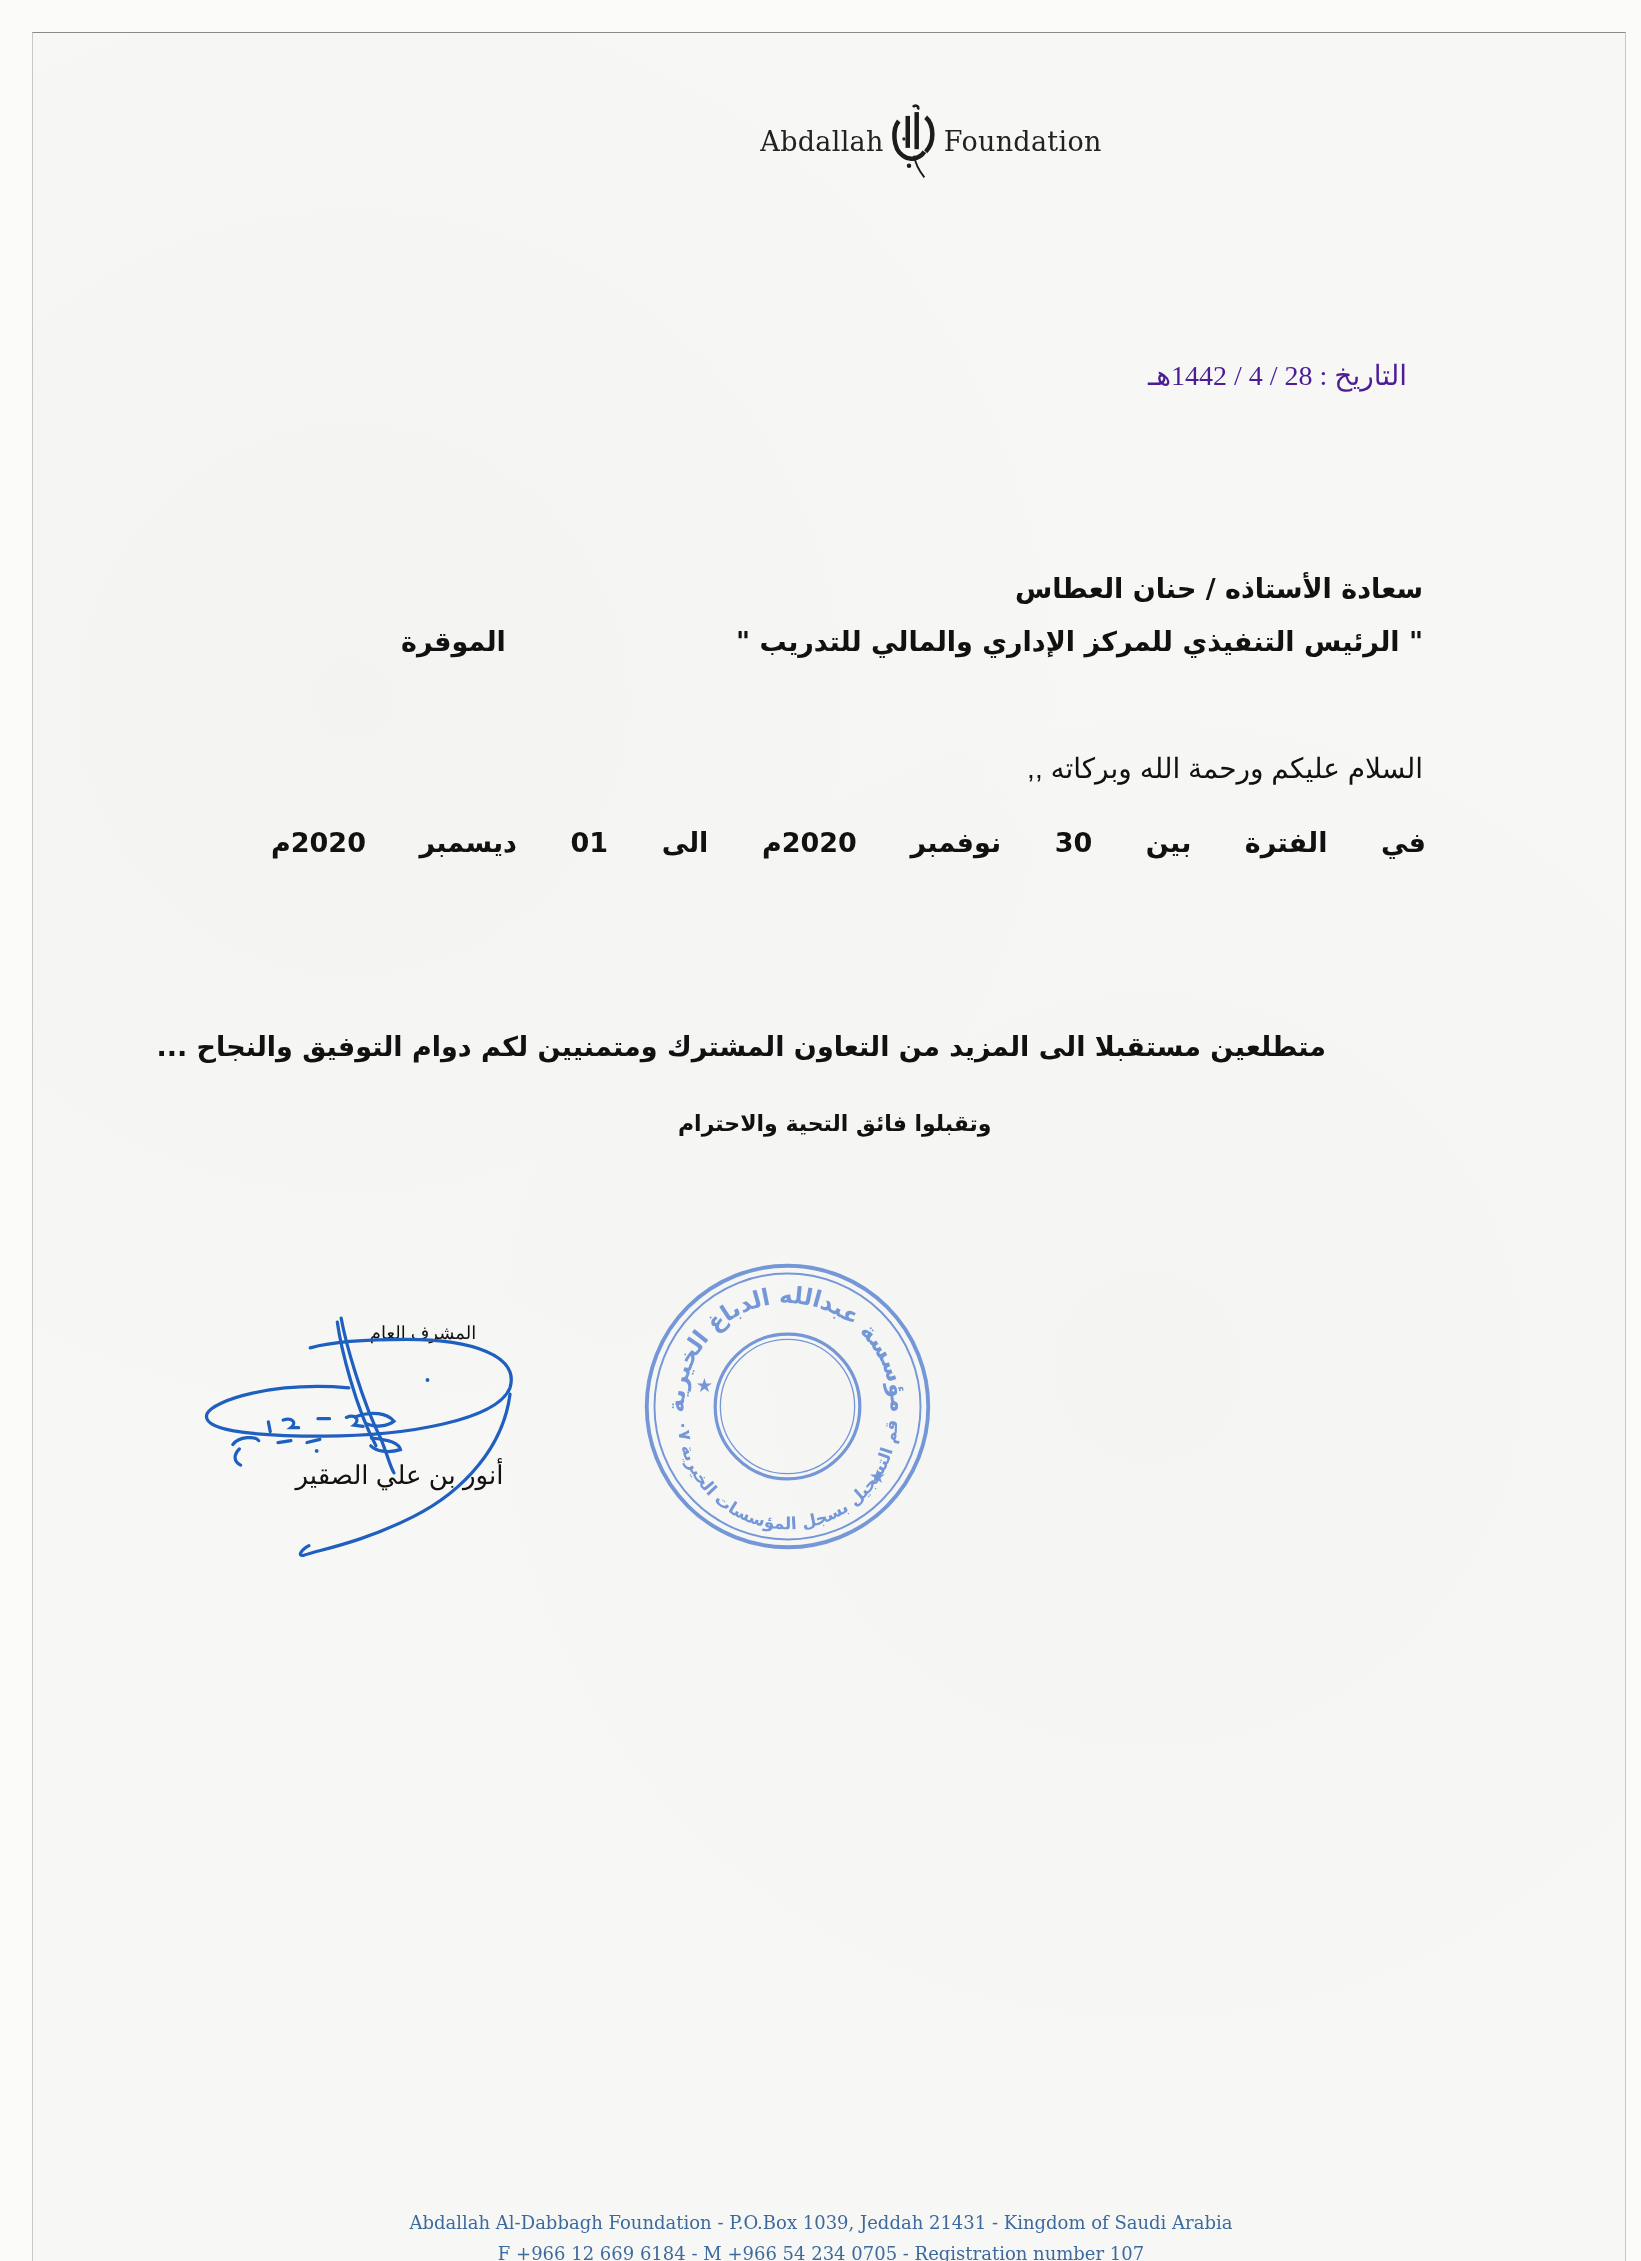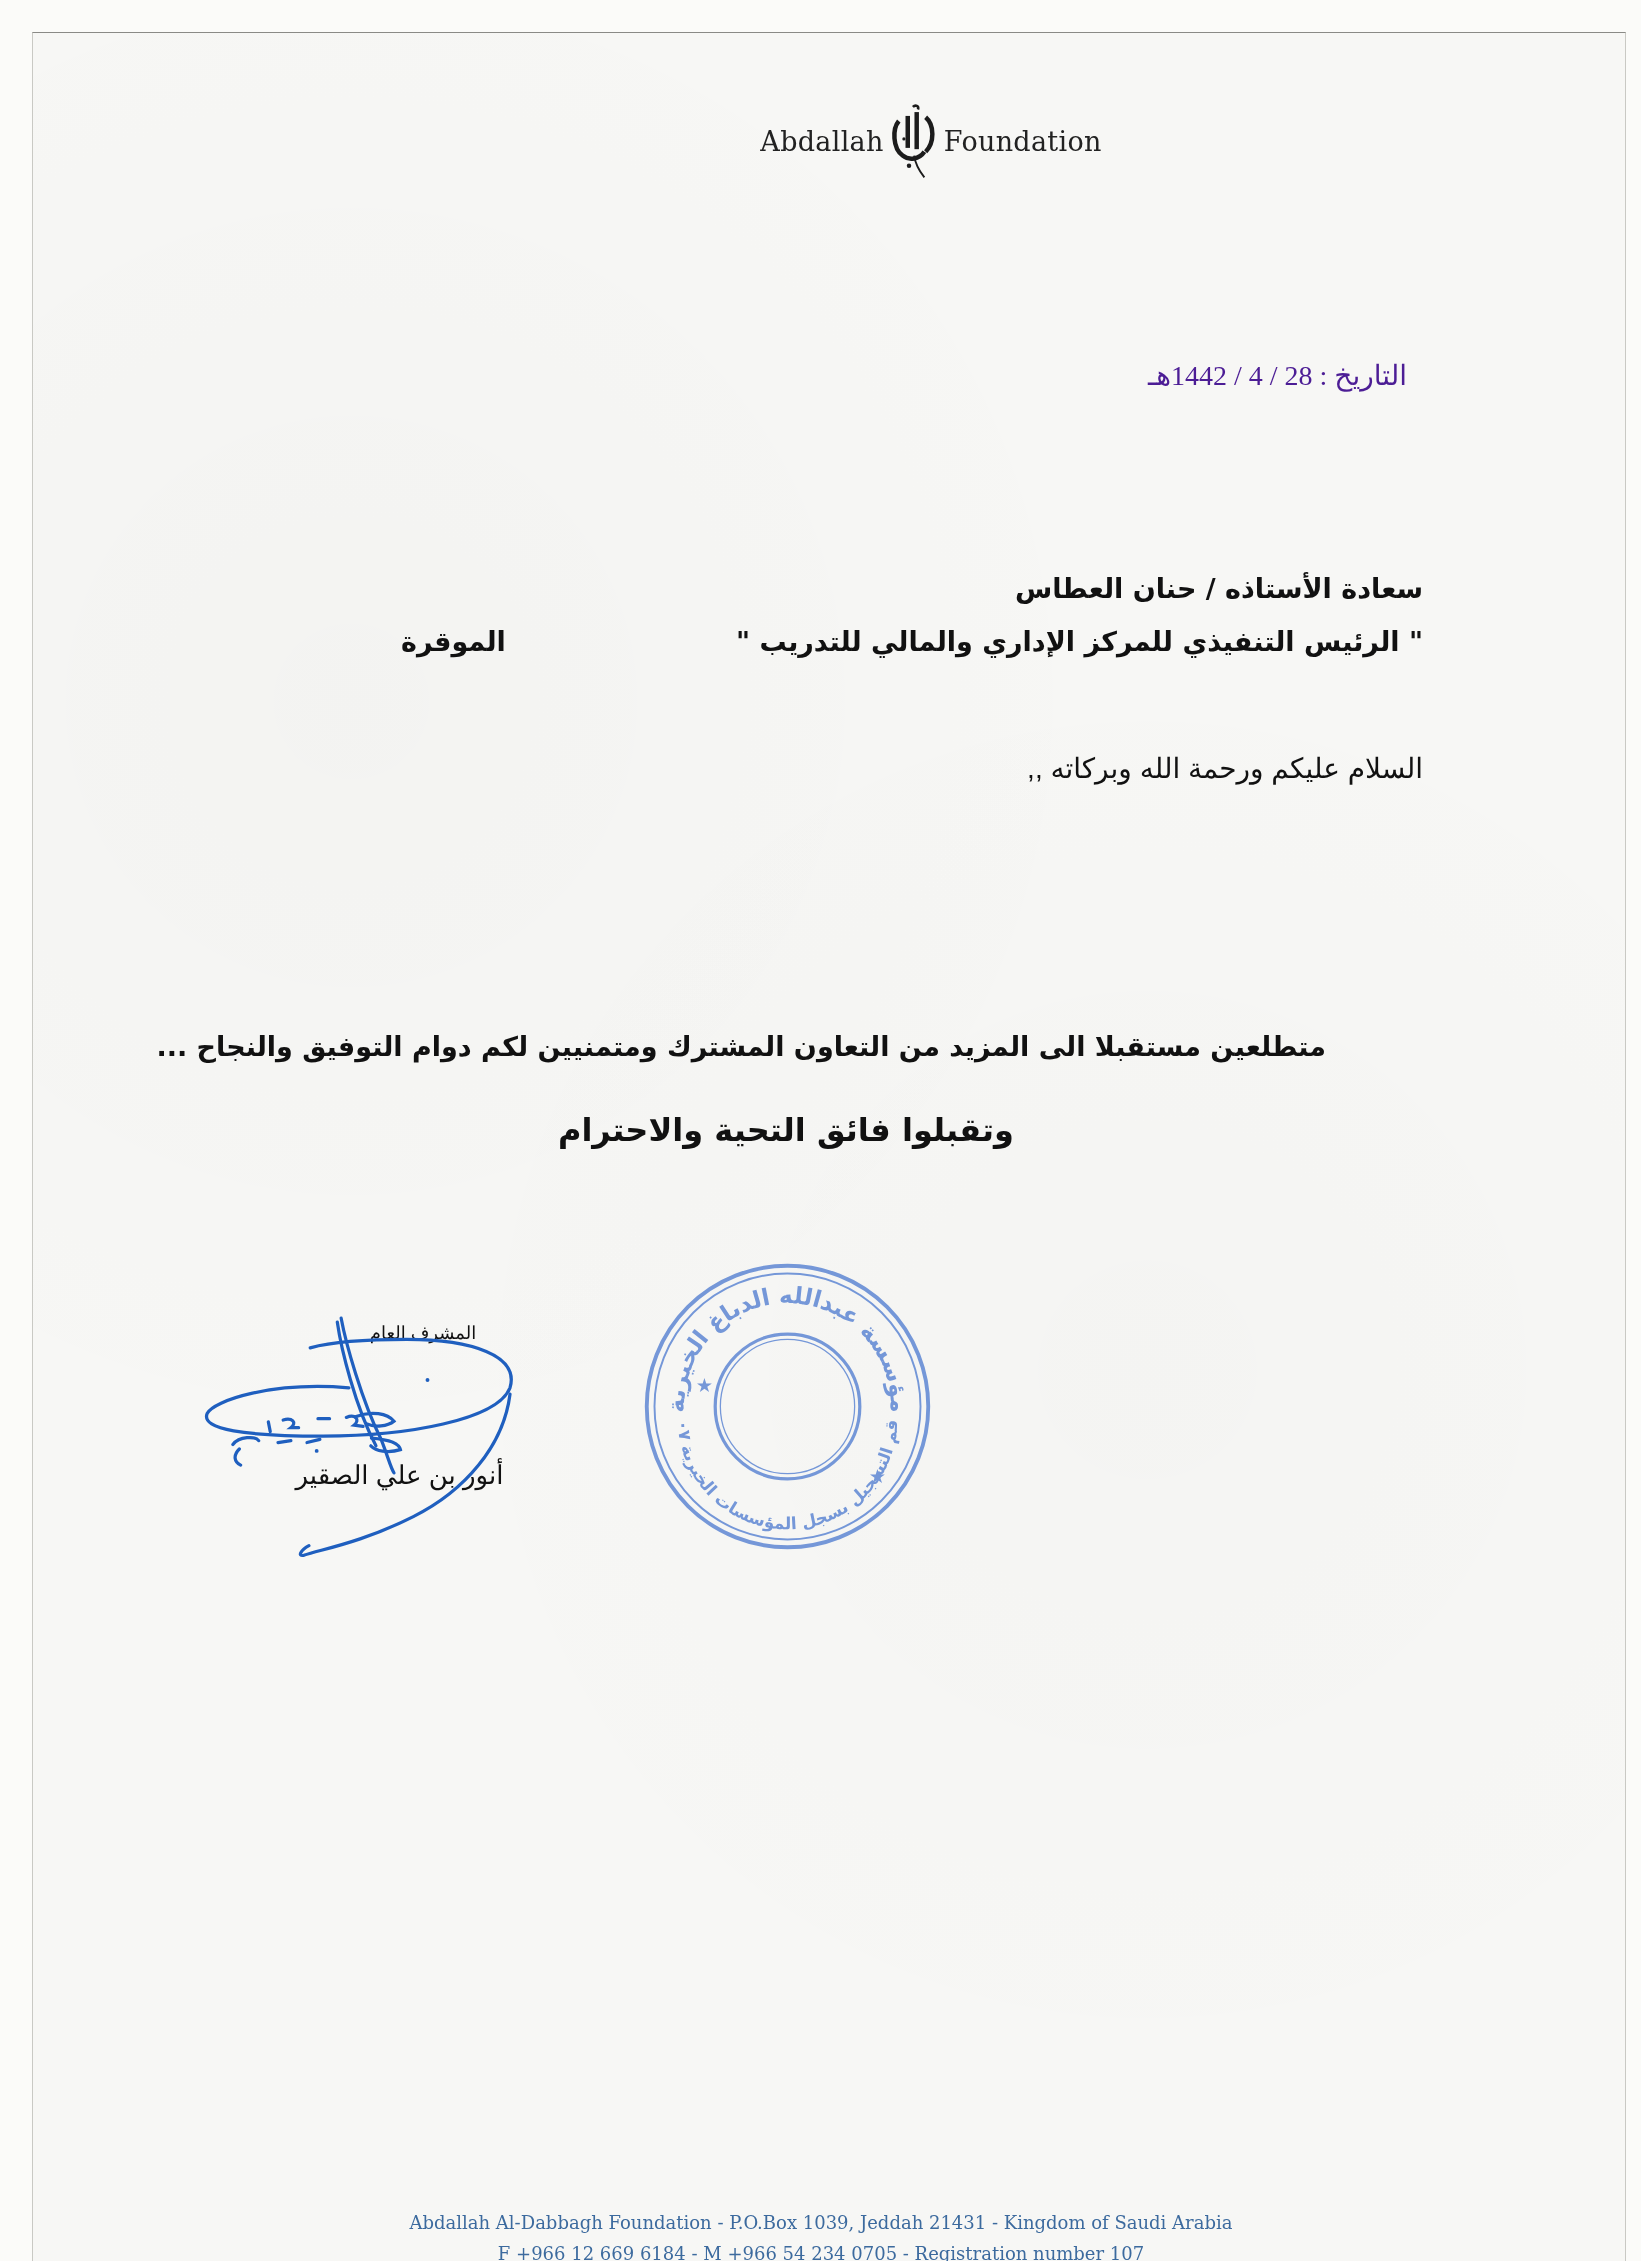--- a/index.html
+++ b/index.html
@@ -39,21 +39,21 @@
     .to1  { right: 219px; top: 573px; font-size: 27px; }
     .to2  { right: 219px; top: 626px; font-size: 27px; }
     .honor { left: 401px; top: 626px; font-size: 27px; }
     .greet { right: 219px; top: 752px; font-size: 28px; font-weight: normal; font-family: "Liberation Sans", sans-serif; }
     .para {
       left: 271px; top: 821px; width: 1155px;
       font-size: 27px; line-height: 44px; white-space: normal;
     }
     .para .line { display: block; text-align: justify; text-align-last: justify; }
     .closing1 { right: 316px; top: 1031px; font-size: 27px; }
-    .closing2 { left: 678px; width: 336px; top: 1111px; font-size: 32px; text-align: right; }
+    .closing2 { left: 678px; width: 336px; top: 1111px; font-size: 22px; text-align: left; }
     .sig-title { left: 352px; top: 1322px; width: 142px; text-align: center; font-size: 18px; font-weight: normal; font-family: "Liberation Sans", sans-serif; }
     .sig-name { left: 277px; top: 1460px; width: 245px; text-align: center; font-size: 26px; font-weight: normal; font-family: "Liberation Sans", sans-serif; }
     .signature { left: 194px; top: 1304px; width: 400px; height: 290px; }
     .stamp { left: 639px; top: 1258px; width: 297px; height: 297px; }
     .footer {
       left: 0; width: 1642px; text-align: center;
       font-family: "DejaVu Serif", serif; color: #3c6a9e;
     }
     .footer1 { top: 2212px; font-size: 18px; }
     .footer2 { top: 2243px; font-size: 18px; }
@@ -80,20 +80,21 @@
 
 <div class="abs ar date">التاريخ : 28 / 4 / 1442هـ</div>
 
 <div class="abs ar to1">سعادة الأستاذه / حنان العطاس</div>
 <div class="abs ar to2">" الرئيس التنفيذي للمركز الإداري والمالي للتدريب "</div>
 <div class="abs ar honor">الموقرة</div>
 
 <div class="abs ar greet">السلام عليكم ورحمة الله وبركاته ,,</div>
 
 <div class="abs ar para">
+  <span class="line">في الفترة بين 30 نوفمبر 2020م الى 01 ديسمبر 2020م</span>
 </div>
 
 <div class="abs ar closing1">متطلعين مستقبلا الى المزيد من التعاون المشترك ومتمنيين لكم دوام التوفيق والنجاح ...</div>
 <div class="abs ar closing2">وتقبلوا فائق التحية والاحترام</div>
 
 <svg class="abs stamp" viewBox="0 0 460 460">
   <defs>
     <path id="stampTop" d="M 70 230 A 160 160 0 0 1 390 230"></path>
     <path id="stampBottom" d="M 60 250 A 170 170 0 0 0 400 250"></path>
   </defs>

